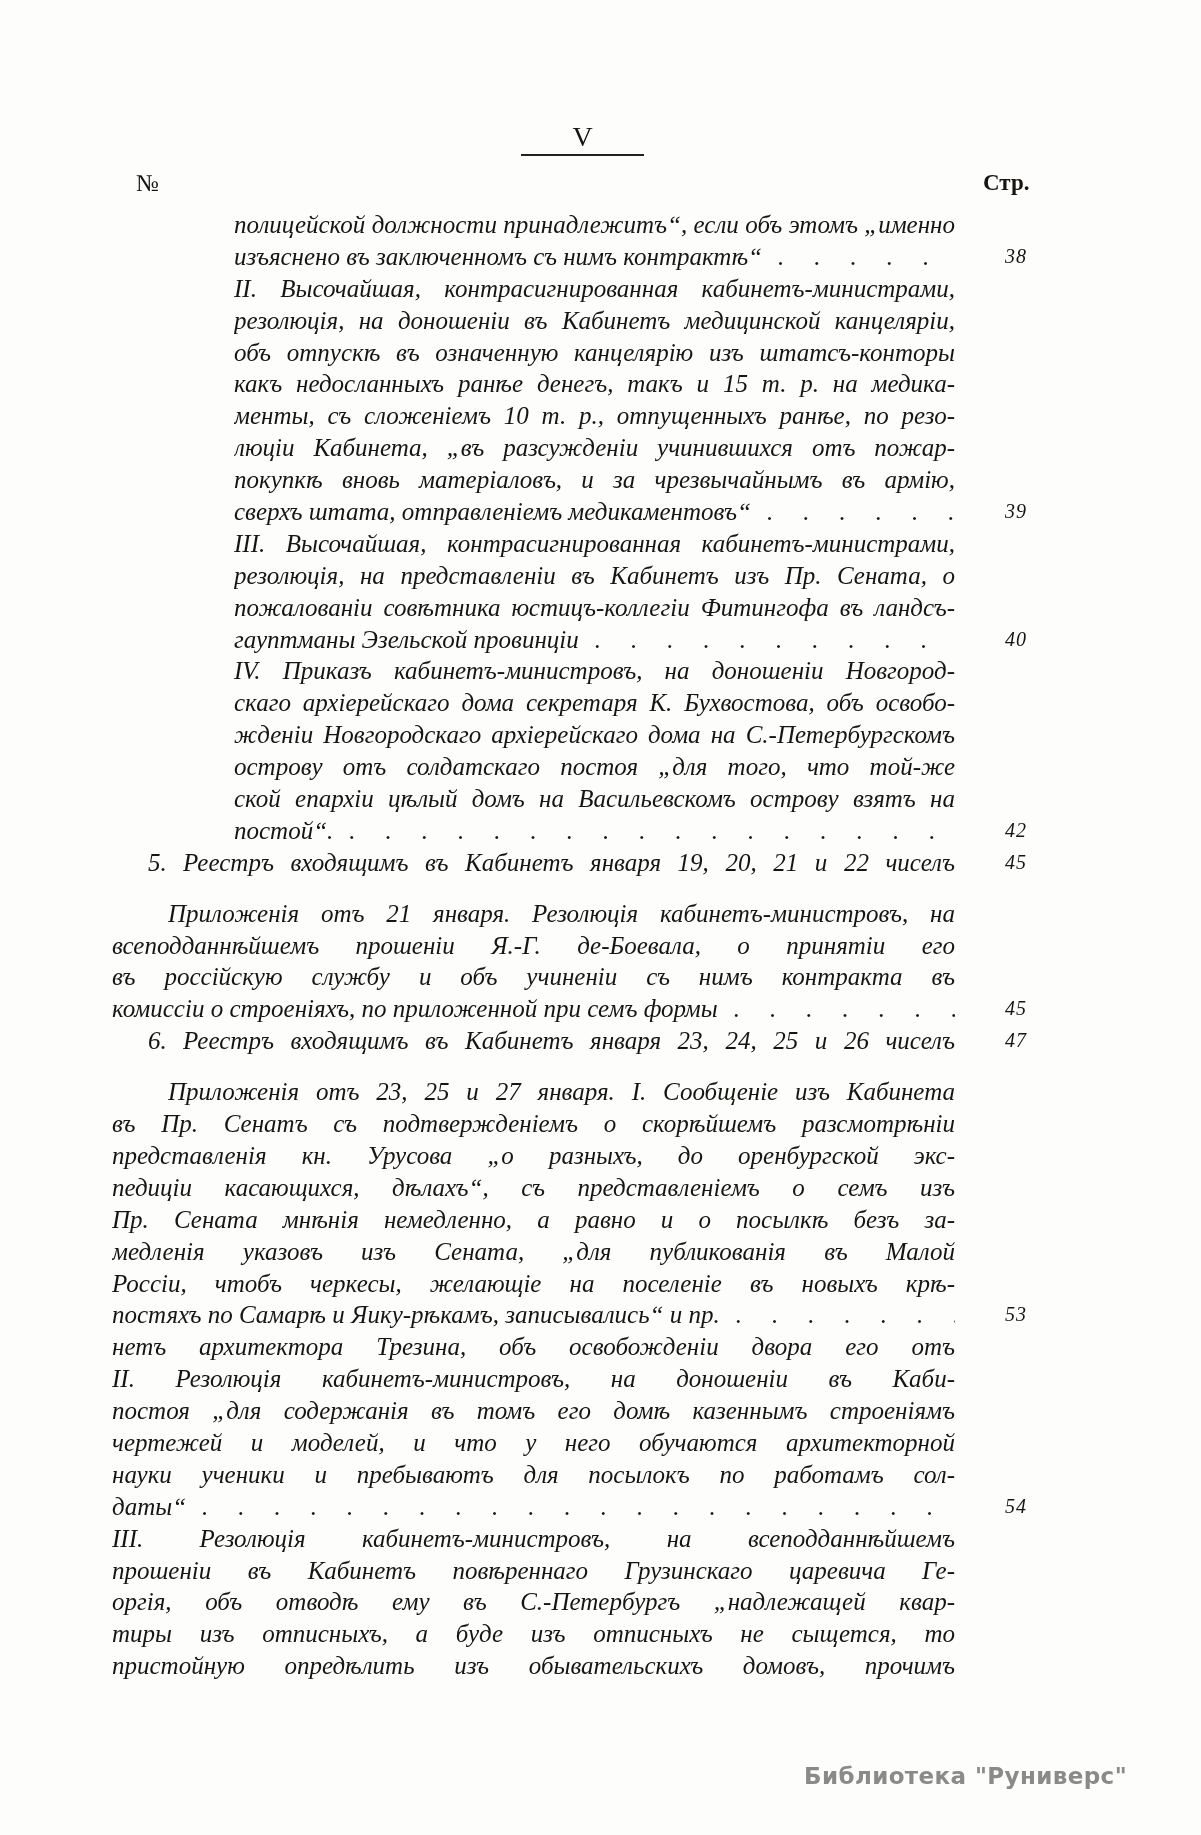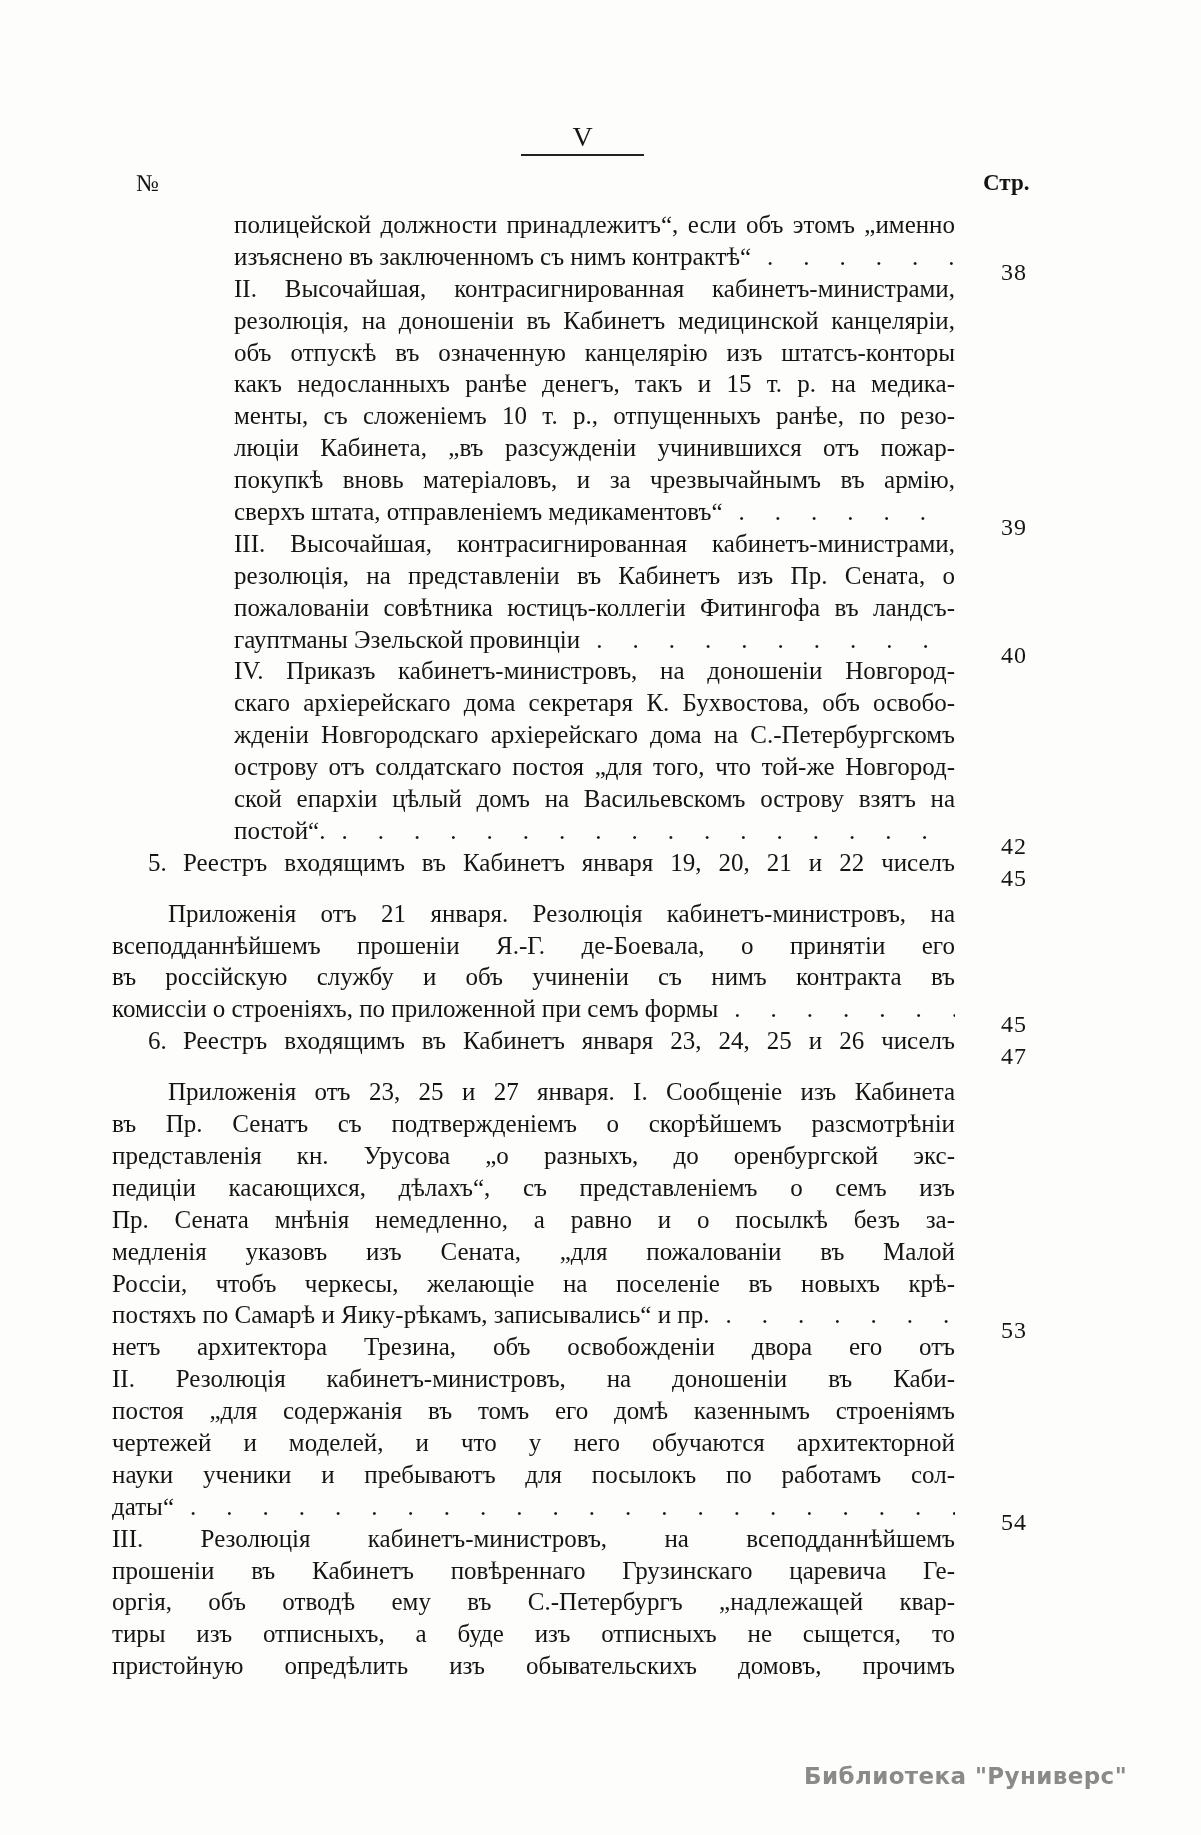--- a/index.html
+++ b/index.html
@@ -23,21 +23,21 @@
   .no-label{
     position:absolute;top:170px;left:136px;
     font-size:24px;
   }
   .str-label{
     position:absolute;top:170px;left:983px;width:46px;text-align:right;
     font-size:23px;
     font-weight:bold;
   }
   .toc{
-    position:absolute;top:209px;left:0;width:1201px;
+    position:absolute;top:209px;left:0;width:1201px;font-style:italic;
   }
   .row{
     position:relative;
     height:31.9px;line-height:31.9px;
     font-size:25px;
     padding-right:246px; 
     box-sizing:border-box;
     display:flex;align-items:baseline;
     white-space:nowrap;
   }
@@ -48,22 +48,22 @@
   .num-label{flex:0 0 35px;}
   .body{flex:1 1 auto;min-width:0;overflow:hidden;}
   .body.j{text-align:justify;text-align-last:justify;white-space:normal;height:31.9px;}
   .body.dl{display:flex;align-items:baseline;}
   .body.dl .t{flex:0 0 auto;white-space:pre;}
   .body.dl .fill{
     flex:1 1 auto;overflow:hidden;white-space:nowrap;
     letter-spacing:30px;padding-left:16px;
   }
   .pg{
-    position:absolute;right:174px;top:16px;width:80px;
-    text-align:right;font-size:24px;letter-spacing:1px;line-height:31.9px;
+    position:absolute;right:174px;top:0;width:80px;
+    text-align:right;font-size:20px;letter-spacing:1px;line-height:31.9px;
   }
   .watermark{
     position:absolute;top:1763px;left:804px;
     font-family:"DejaVu Sans","Liberation Sans",sans-serif;
     font-size:23px;font-weight:bold;color:#8a8a8a;letter-spacing:0.4px;
   }
 </style>
 </head>
 <body>
 
@@ -185,21 +185,21 @@
       <div class="row deep">
         <div class="body j">представленія кн. Урусова „о разныхъ, до оренбургской экс-</div>
       </div>
       <div class="row deep">
         <div class="body j">педиціи касающихся, дѣлахъ“, съ представленіемъ о семъ изъ</div>
       </div>
       <div class="row deep">
         <div class="body j">Пр. Сената мнѣнія немедленно, а равно и о посылкѣ безъ за-</div>
       </div>
       <div class="row deep">
-        <div class="body j">медленія указовъ изъ Сената, „для пожалованіи въ Малой</div>
+        <div class="body j">медленія указовъ изъ Сената, „для публикованія въ Малой</div>
       </div>
       <div class="row deep">
         <div class="body j">Россіи, чтобъ черкесы, желающіе на поселеніе въ новыхъ крѣ-</div>
       </div>
       <div class="row deep">
         <div class="body dl">
           <span class="t">постяхъ по Самарѣ и Яику-рѣкамъ, записывались“ и пр.</span>
           <span class="fill">..............................</span>
         </div>
         <span class="pg">53</span>

